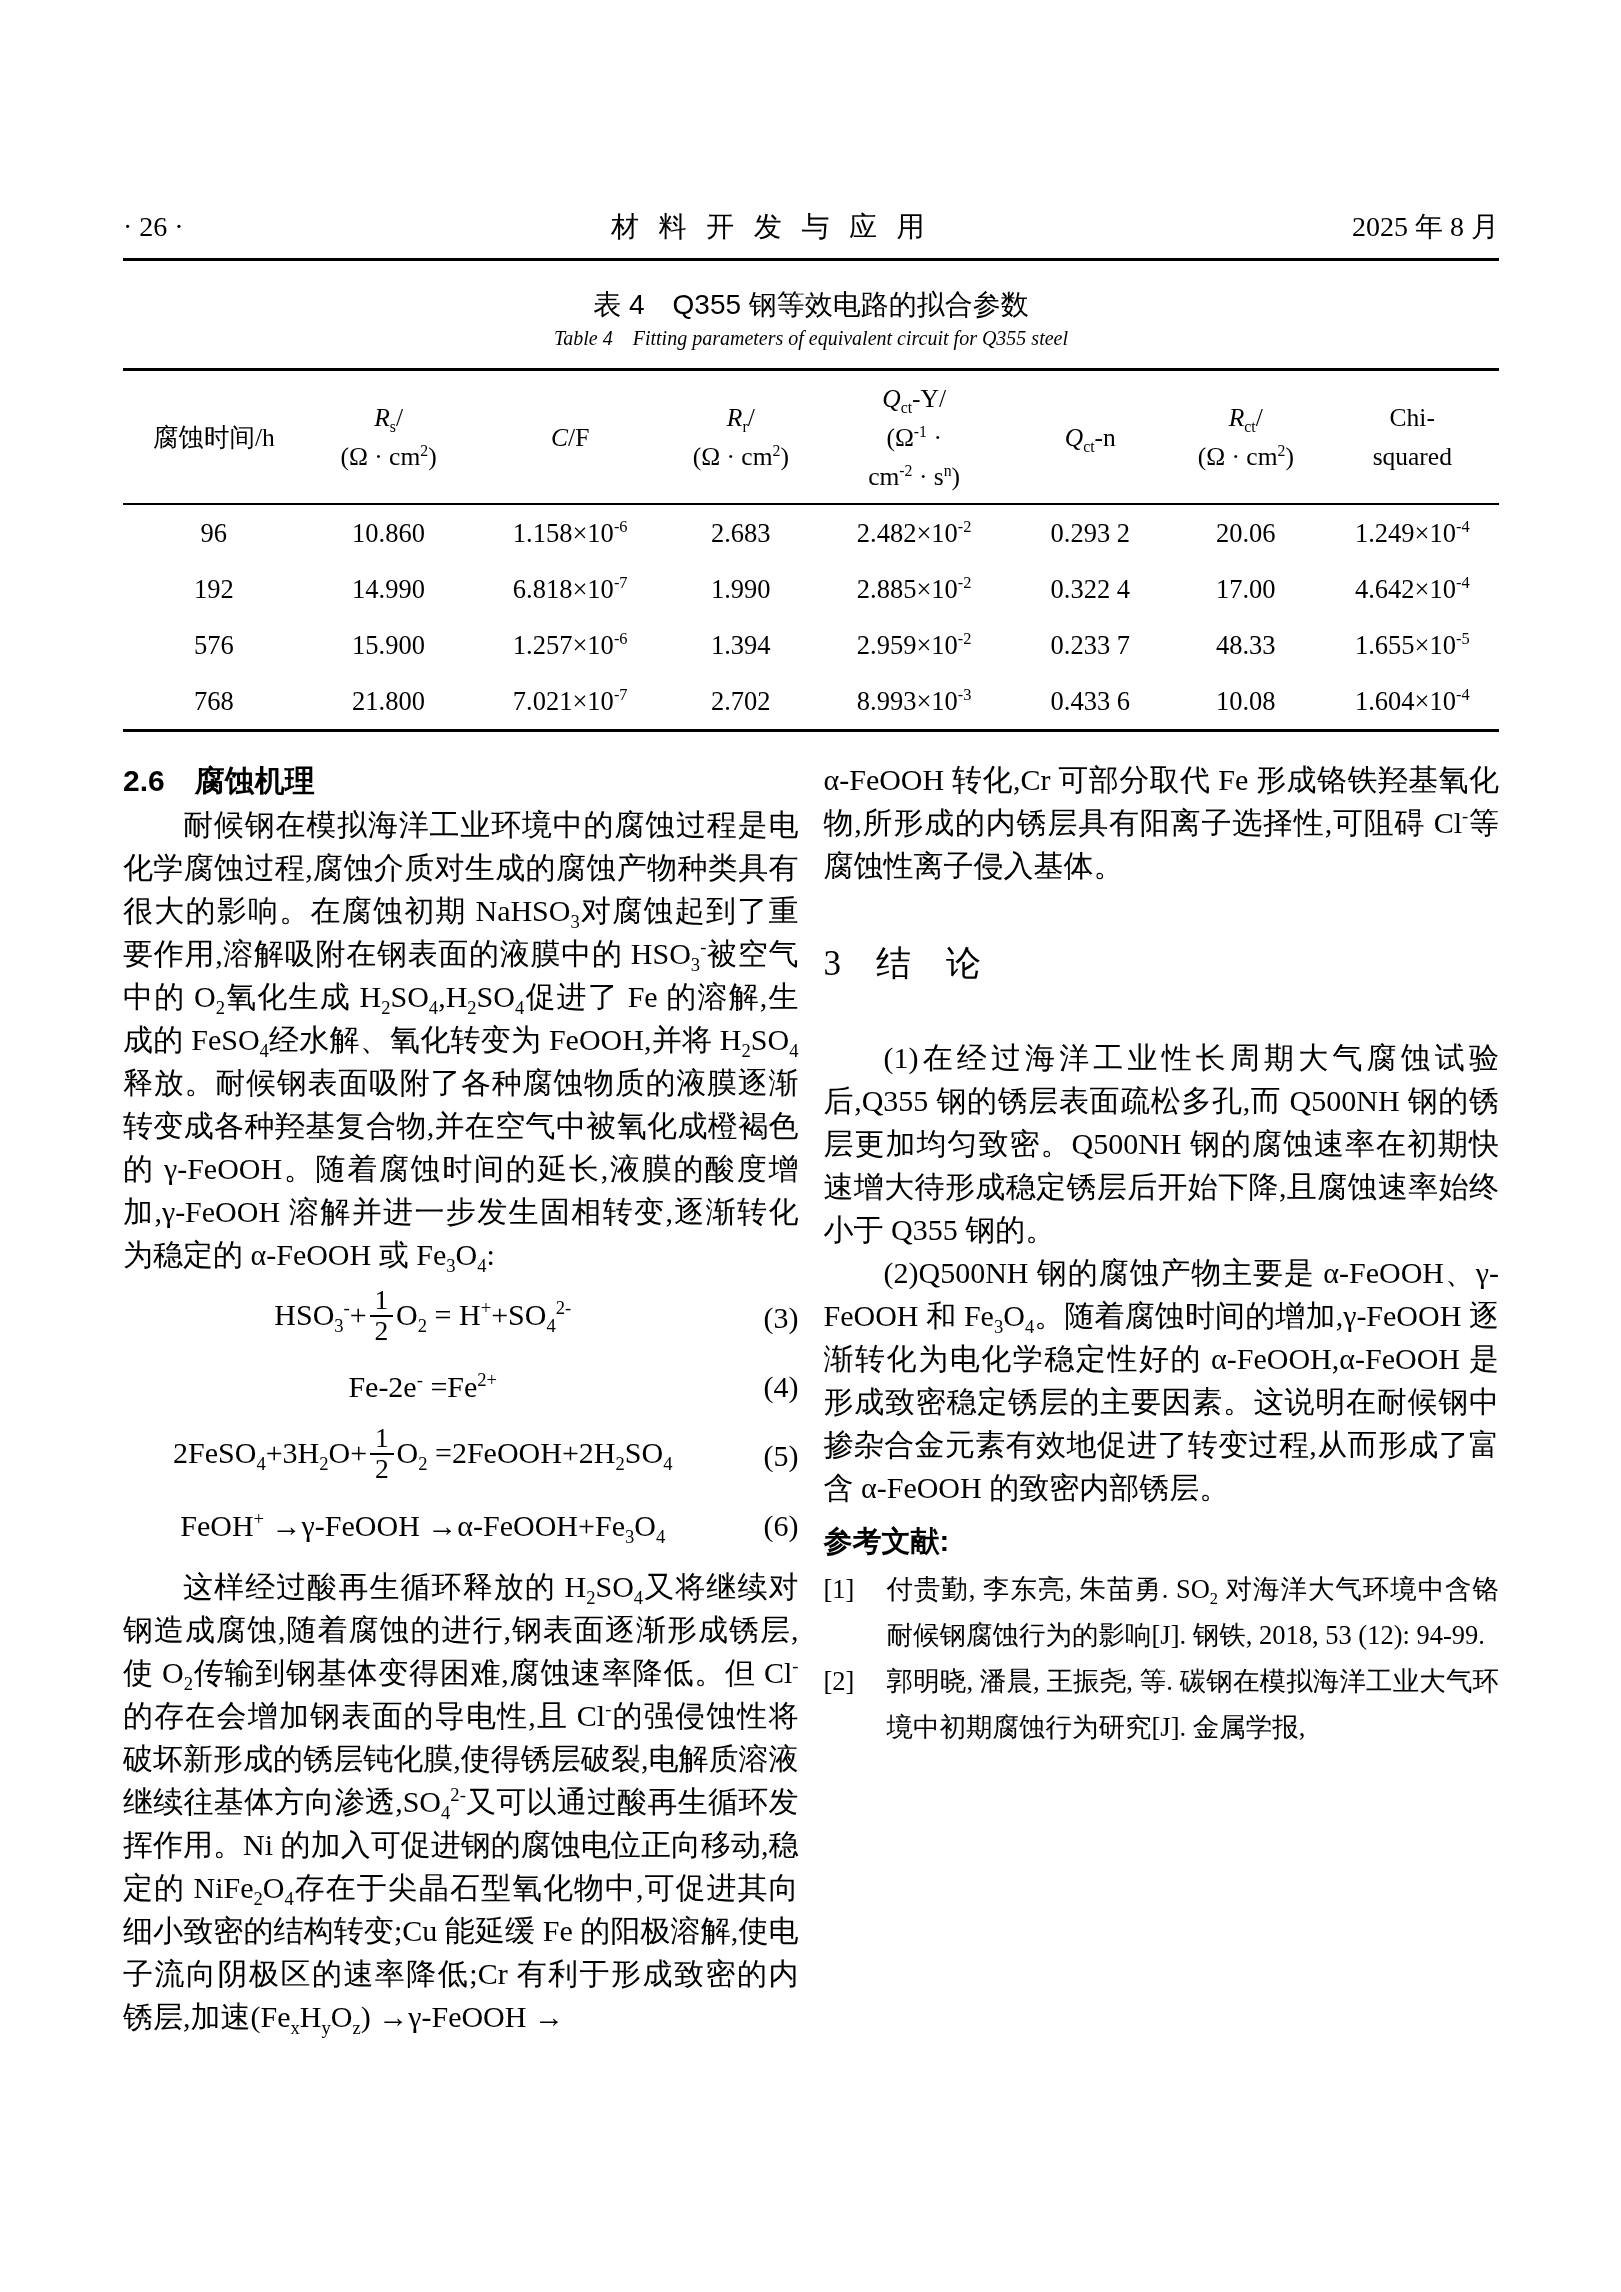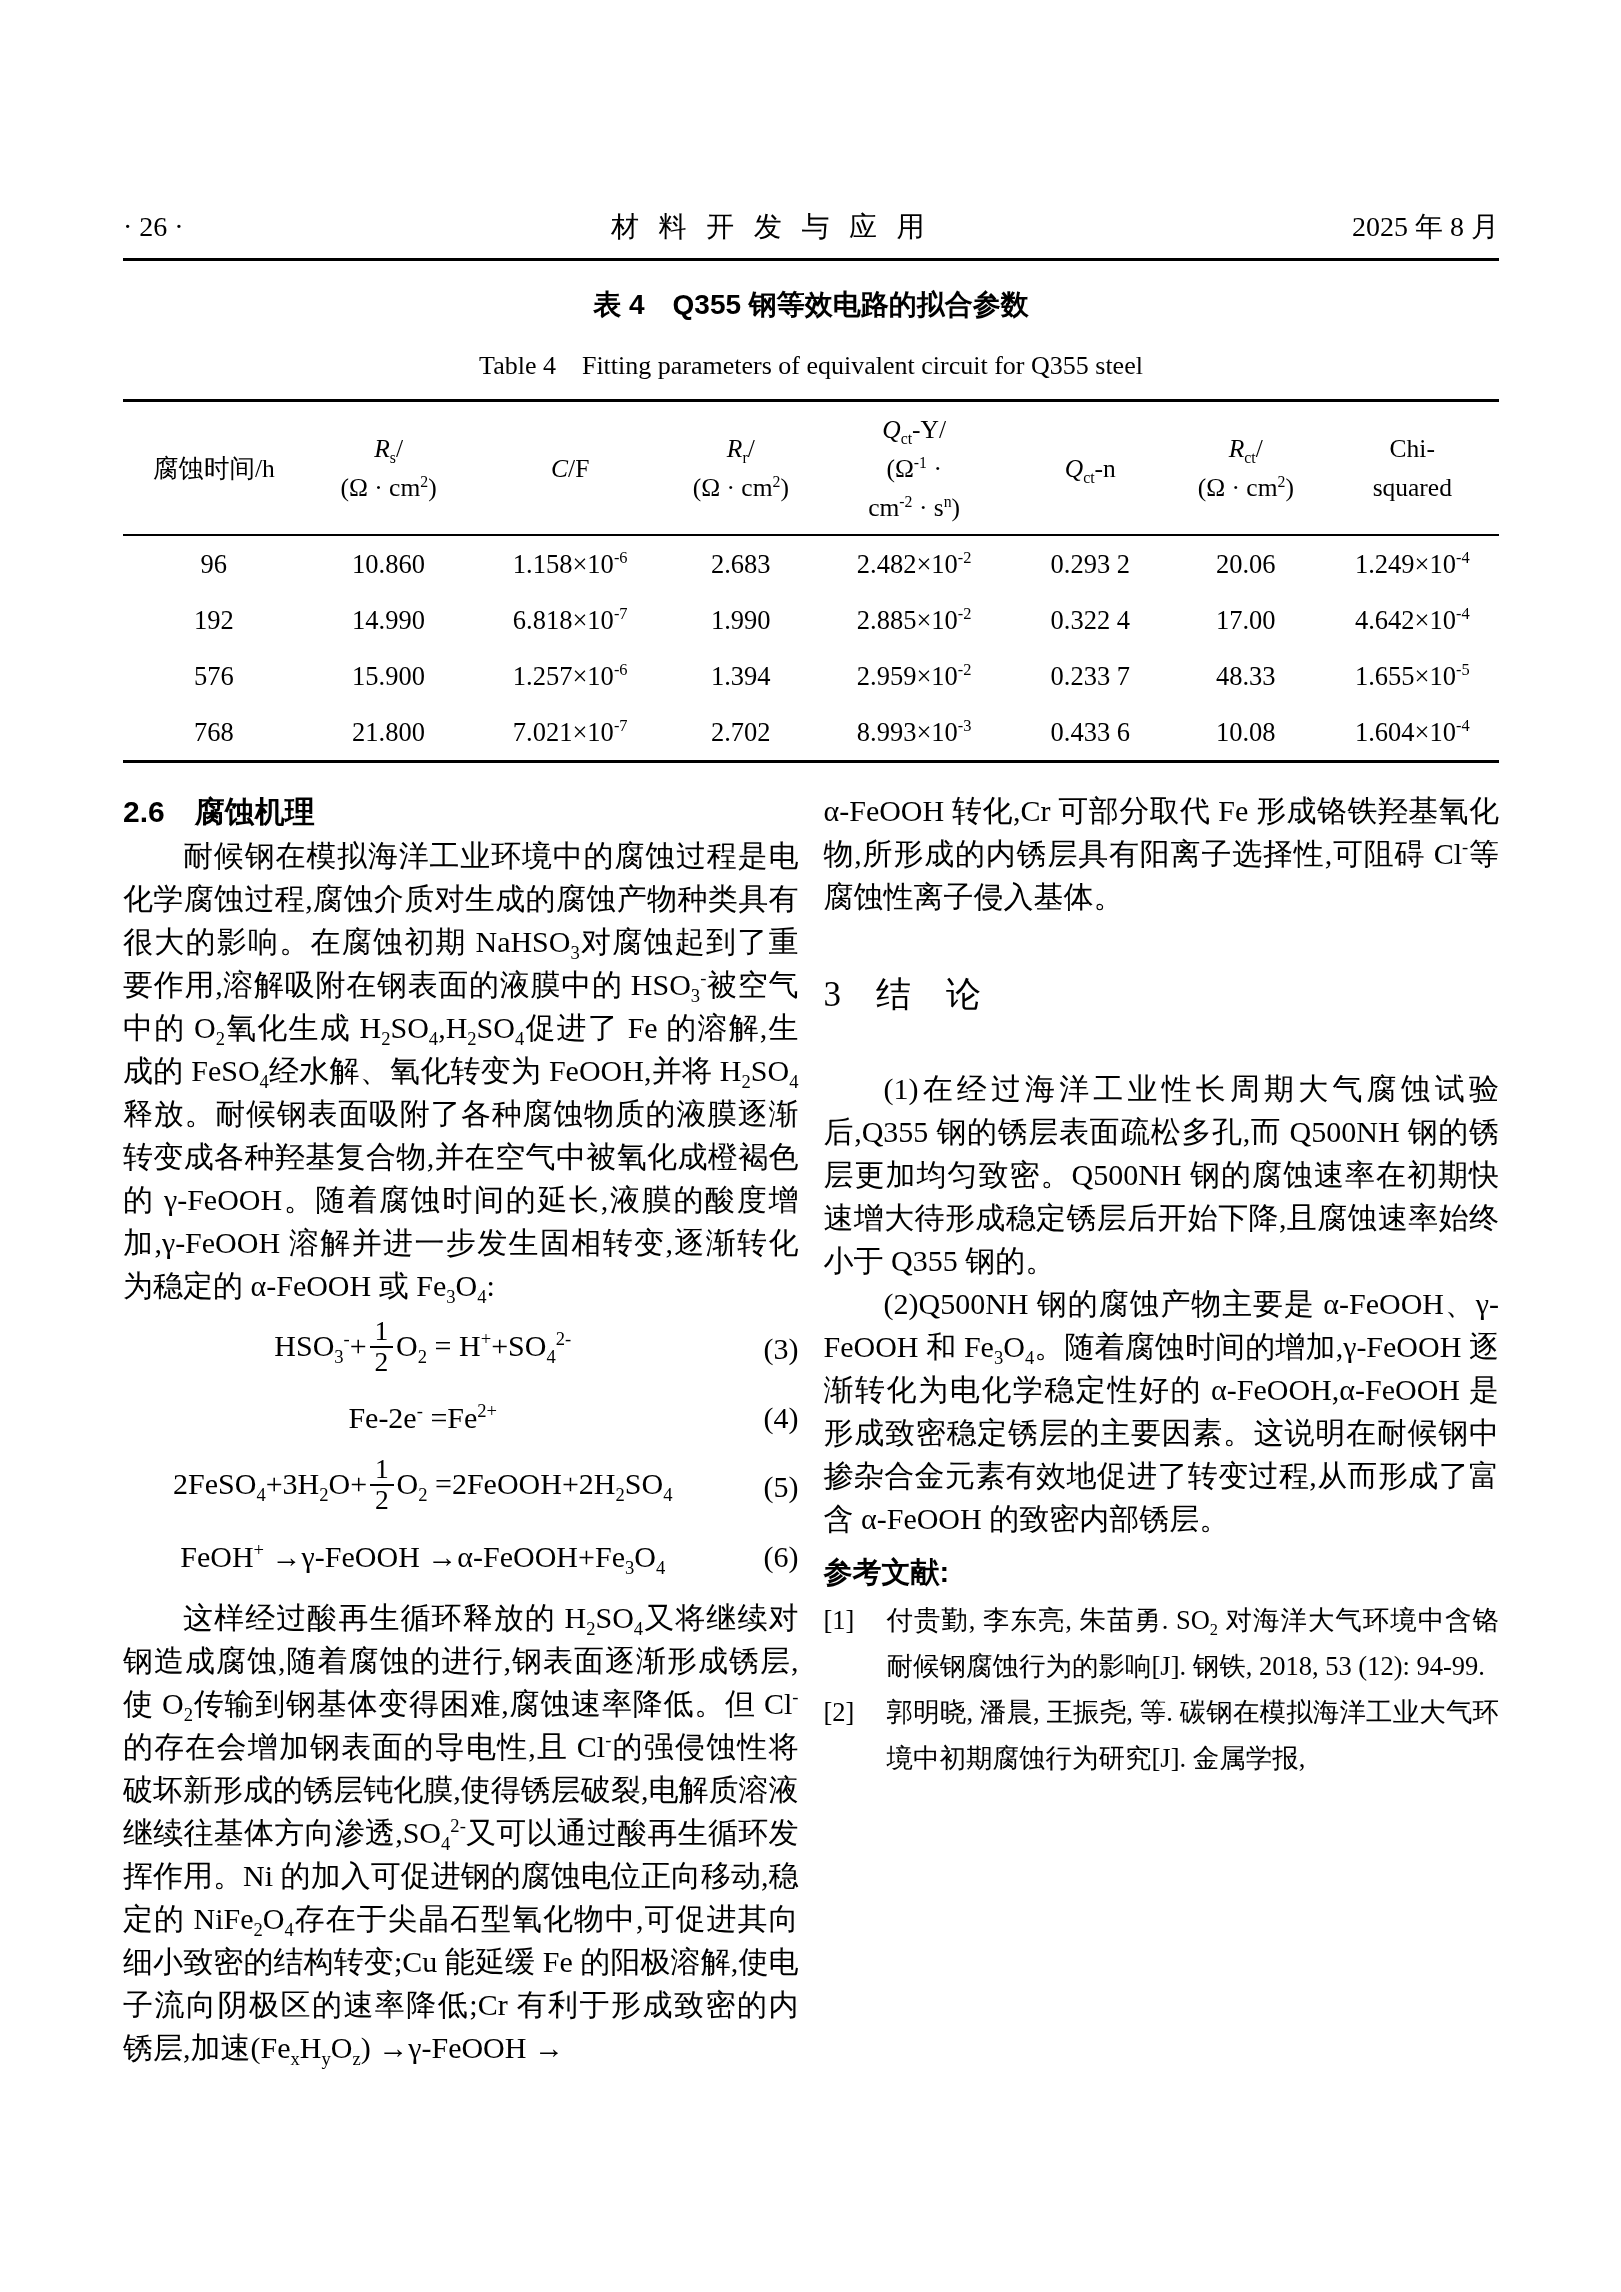--- a/index.html
+++ b/index.html
@@ -15,23 +15,23 @@
     overflow:hidden;
   }
   
   .header{
     display:flex;justify-content:space-between;align-items:flex-start;
     font-size:28px;line-height:31px;
   }
   .header .journal{letter-spacing:19.6px;text-indent:19.6px;}
   .rule{border-top:3.9px solid #000;margin-top:15.7px;}
   
-  .cap-zh{margin-top:25.5px;text-align:center;font-weight:bold;font-size:28px;
+  .cap-zh{margin-top:25.5px;text-align:center;font-weight:normal;font-size:28px;
           font-family:"Liberation Sans","DejaVu Sans",sans-serif;}
-  .cap-en{margin-top:24px;text-align:center;font-size:26px;}
+  .cap-en{margin-top:1px;text-align:center;font-size:20px;font-style:italic;}
   
   .fit-table{
     width:100%;border-collapse:collapse;
     border-top:3.9px solid #000;border-bottom:3.9px solid #000;
     margin-top:15.7px;
   }
   .fit-table thead tr{border-bottom:2px solid #000;}
   .fit-table th{
     font-weight:normal;font-size:25.5px;line-height:39px;
     padding:7.8px 0;text-align:center;vertical-align:middle;

